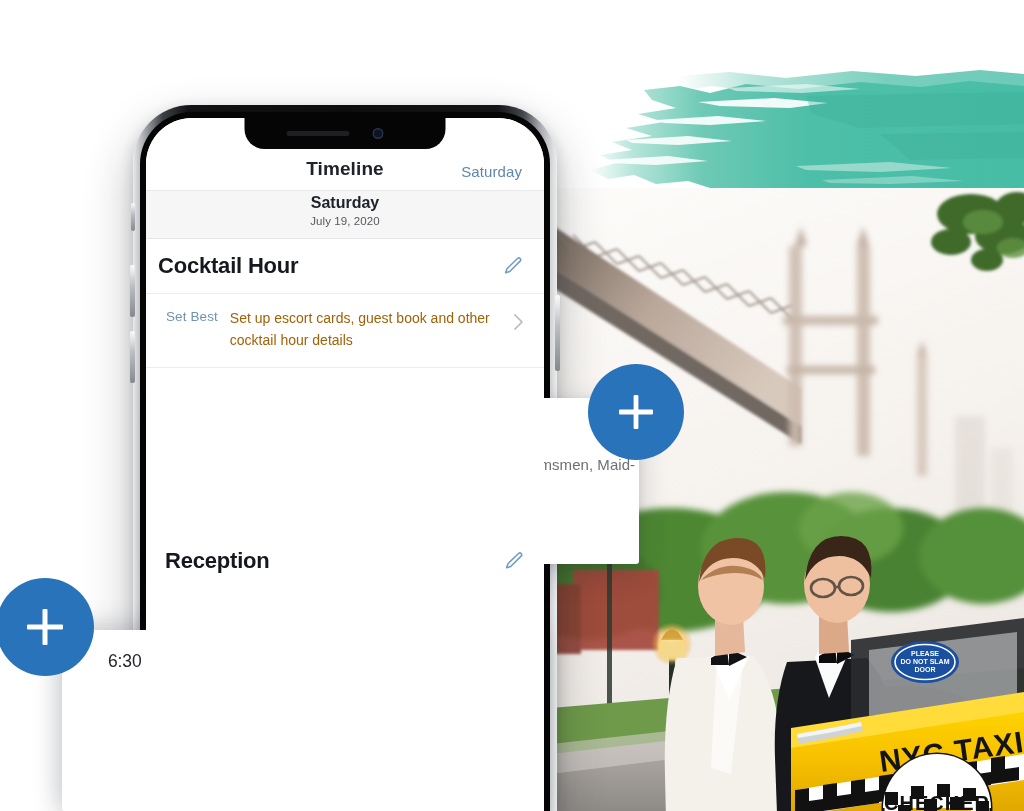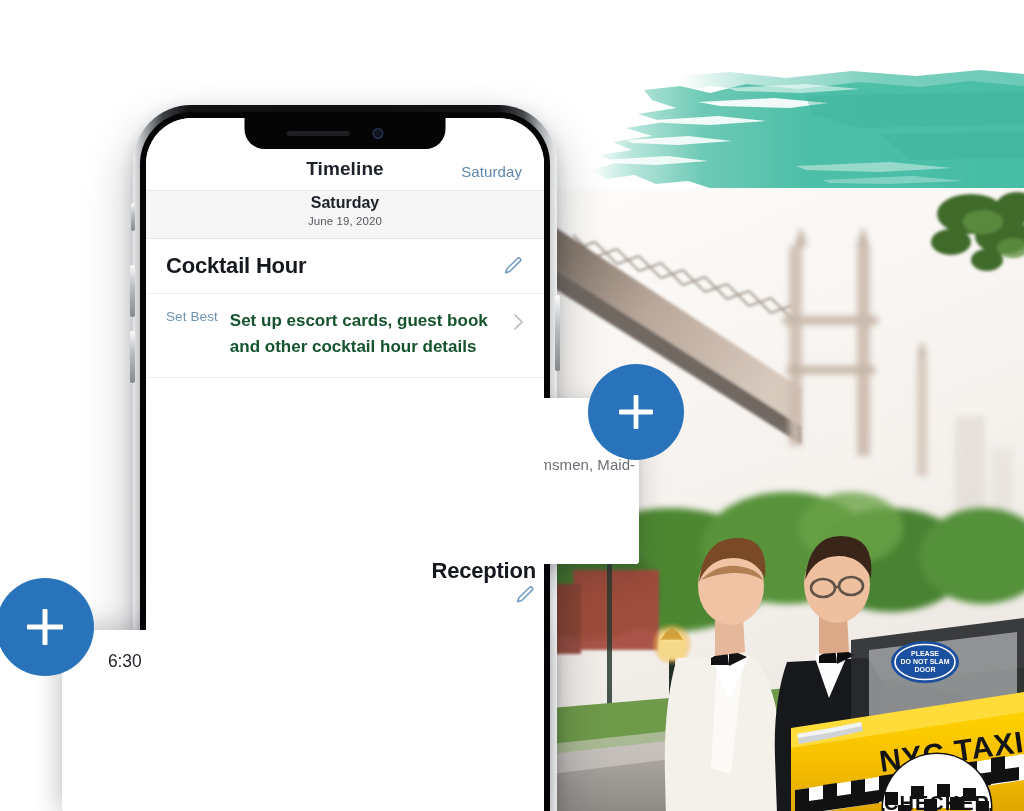--- a/index.html
+++ b/index.html
@@ -86,38 +86,37 @@
     font-size:15px;color:#5f87ad;letter-spacing:.1px;
   }
   .daybar{
     background:#f6f6f7;border-top:1px solid #e9e9ec;border-bottom:1px solid #e6e6e9;
     padding:2px 0 11px;text-align:center;
   }
   .day-name{font-size:16px;font-weight:700;color:#1d2129;line-height:1.25;}
   .day-date{font-size:11.5px;color:#55585e;margin-top:2px;letter-spacing:.1px;}
 
   .sec-head{
-    display:flex;align-items:center;padding:14px 20px 14px 20px;
+    display:flex;align-items:center;padding:14px 20px 14px 12px;
     background:#fff;border-bottom:1px solid #ededf0;
   }
   .sec-title{font-size:22px;font-weight:700;color:#15181e;letter-spacing:-.2px;}
   .pencil{margin-left:auto;width:22px;height:22px;}
 
   .task-row{
     display:flex;align-items:flex-start;gap:12px;
     padding:14px 18px 16px 20px;background:#fff;border-bottom:1px solid #ededf0;
   }
   .set-time{font-size:13.5px;color:#6f93b5;flex:none;padding-top:1px;letter-spacing:.1px;}
-  .task-text{font-size:17px;color:#14532d;line-height:1.55;flex:1;font-weight:bold;}
+  .task-text{font-size:14px;color:#a16207;line-height:1.55;flex:1;}
   .chev{flex:none;width:14px;height:22px;margin-top:3px;}
 
   .sec-head2{
-    display:flex;align-items:flex-end;padding:14px 8px;
+    display:flex;align-items:center;padding:14px 19px;
     background:#fff;
-    flex-direction:column;
   }
 
   
   .fcard{
     position:absolute;background:#fff;border-radius:3px;
     box-shadow:0 10px 30px rgba(25,32,45,.20), 0 2px 8px rgba(25,32,45,.10);
   }
   .card-a{left:165px;top:398px;width:474px;height:166px;}
   .card-b{left:62px;top:630px;width:476px;height:181px;box-shadow:0 -6px 26px rgba(25,32,45,.16), 0 10px 30px rgba(25,32,45,.18);}
 
@@ -409,21 +408,21 @@
         <div class="cam"></div>
       </div>
 
       <div class="nav">
         <div class="nav-title">Timeline</div>
         <div class="nav-action">Saturday</div>
       </div>
 
       <div class="daybar">
         <div class="day-name">Saturday</div>
-        <div class="day-date">June 19, 2020</div>
+        <div class="day-date">July 19, 2020</div>
       </div>
 
       <div class="sec-head">
         <div class="sec-title">Cocktail Hour</div>
         <span class="pencil">
           <svg viewBox="0 0 24 24" fill="none" stroke="#6f9cc6" stroke-width="1.7" stroke-linecap="round" stroke-linejoin="round">
             <path d="M17.2 3.6a2 2 0 0 1 2.8 2.8L8.4 18 4 19.4 5.4 15z"></path>
           </svg>
         </span>
       </div>

